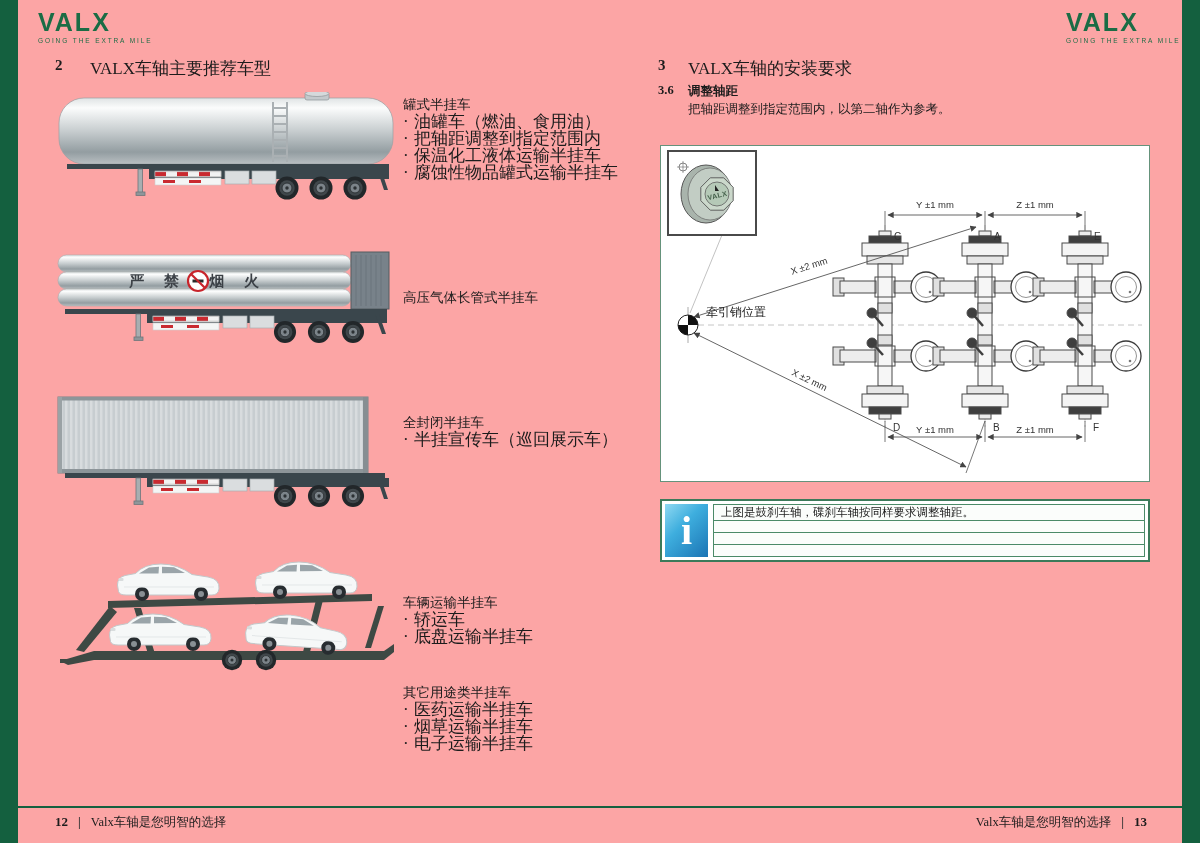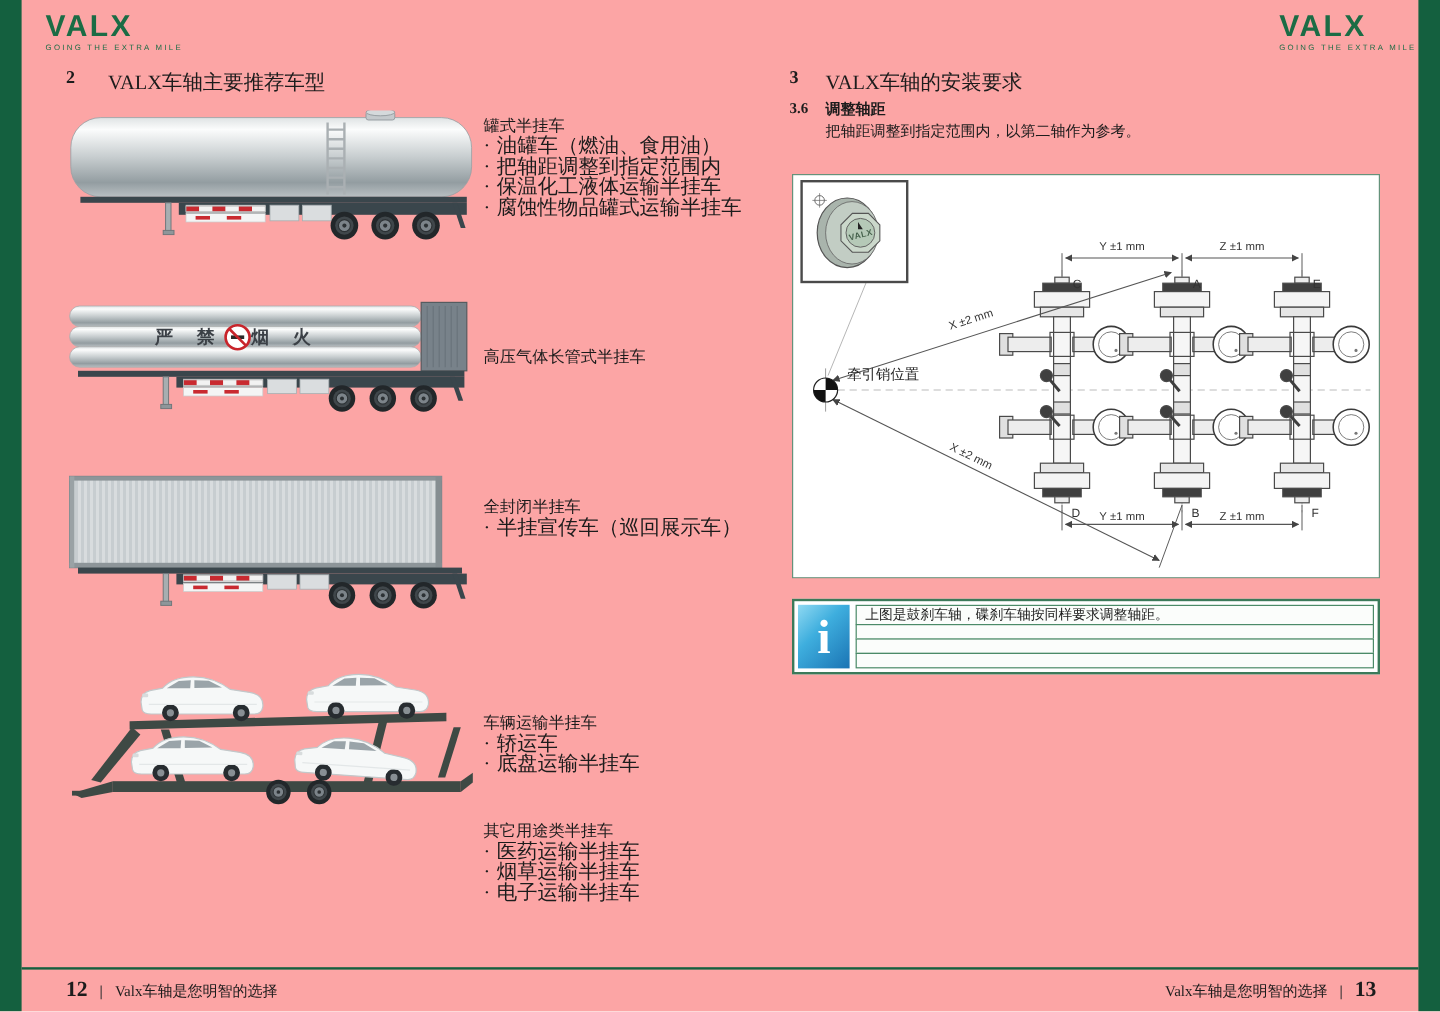--- a/index.html
+++ b/index.html
@@ -30,21 +30,21 @@
   .info-icon{width:43px;flex:0 0 43px;background:linear-gradient(135deg,#8fd9f2 0%,#3eaede 40%,#1b74b4 100%);
              color:#fff;display:flex;align-items:center;justify-content:center;
              font-family:"Liberation Serif",serif;font-weight:bold;font-size:40px;line-height:1;}
   .info-rows{flex:1;display:flex;flex-direction:column;}
   .info-row{flex:1;border:1px solid #4b8a68;margin-top:-1px;background:#fbfdfb;
             font-size:11.5px;display:flex;align-items:center;padding:0 7px;}
   .info-row:first-child{margin-top:0;}
   
   .footline{position:absolute;left:18px;top:806px;width:1164px;height:2px;background:#14603f;}
   .foot{font-size:12.5px;top:814px;}
-  .foot b{font-size:18px;}
+  .foot b{font-size:13px;}
   .fsep{font-weight:bold;padding:0 10px;color:#333;}
 </style>
 </head>
 <body>
 <div id="page">
 
 <svg width="0" height="0" style="position:absolute" aria-hidden="true">
   <defs>
     <linearGradient id="silver" x1="0" y1="0" x2="0" y2="1">
       <stop offset="0" stop-color="#dfe3e4"></stop>

